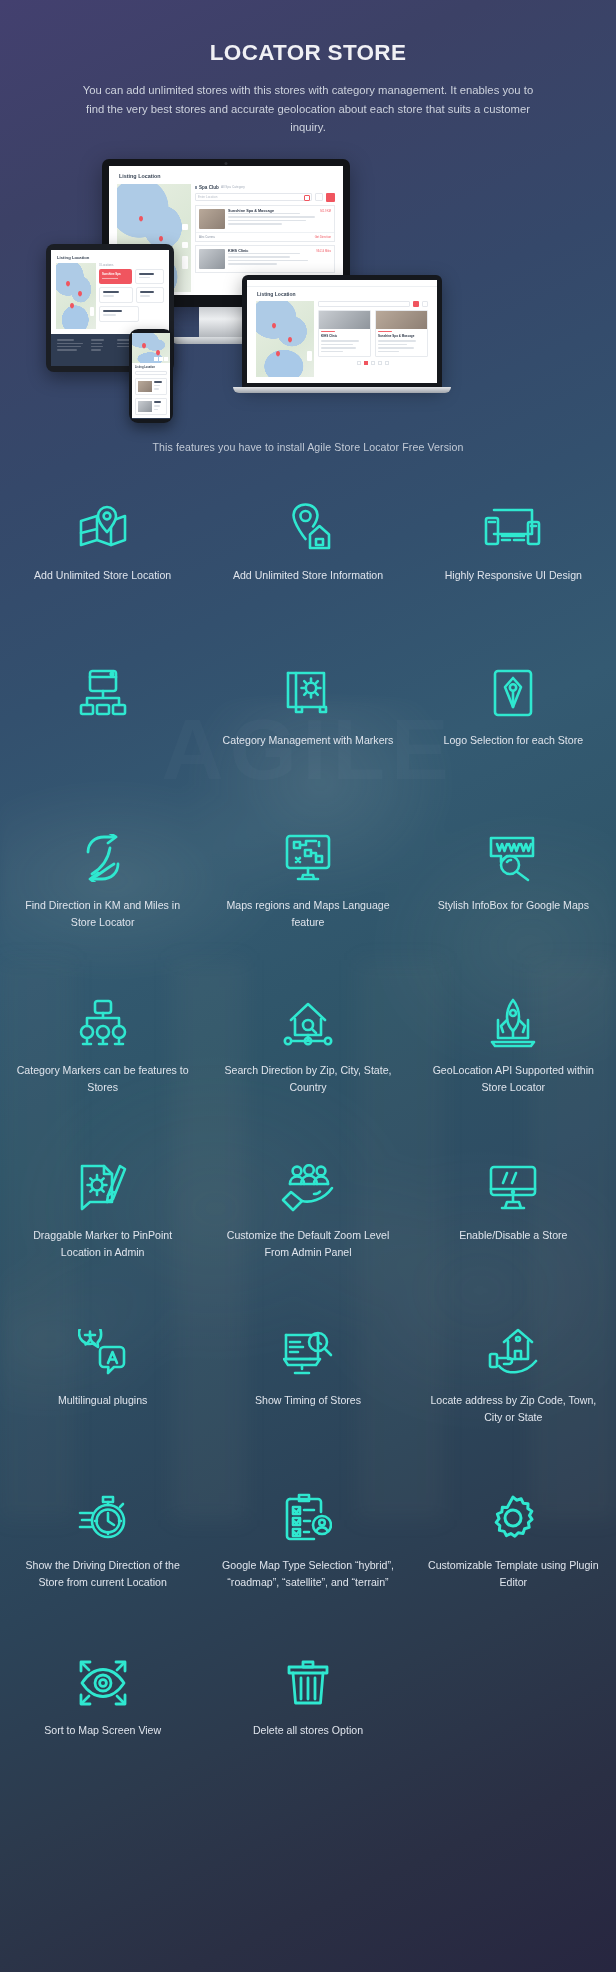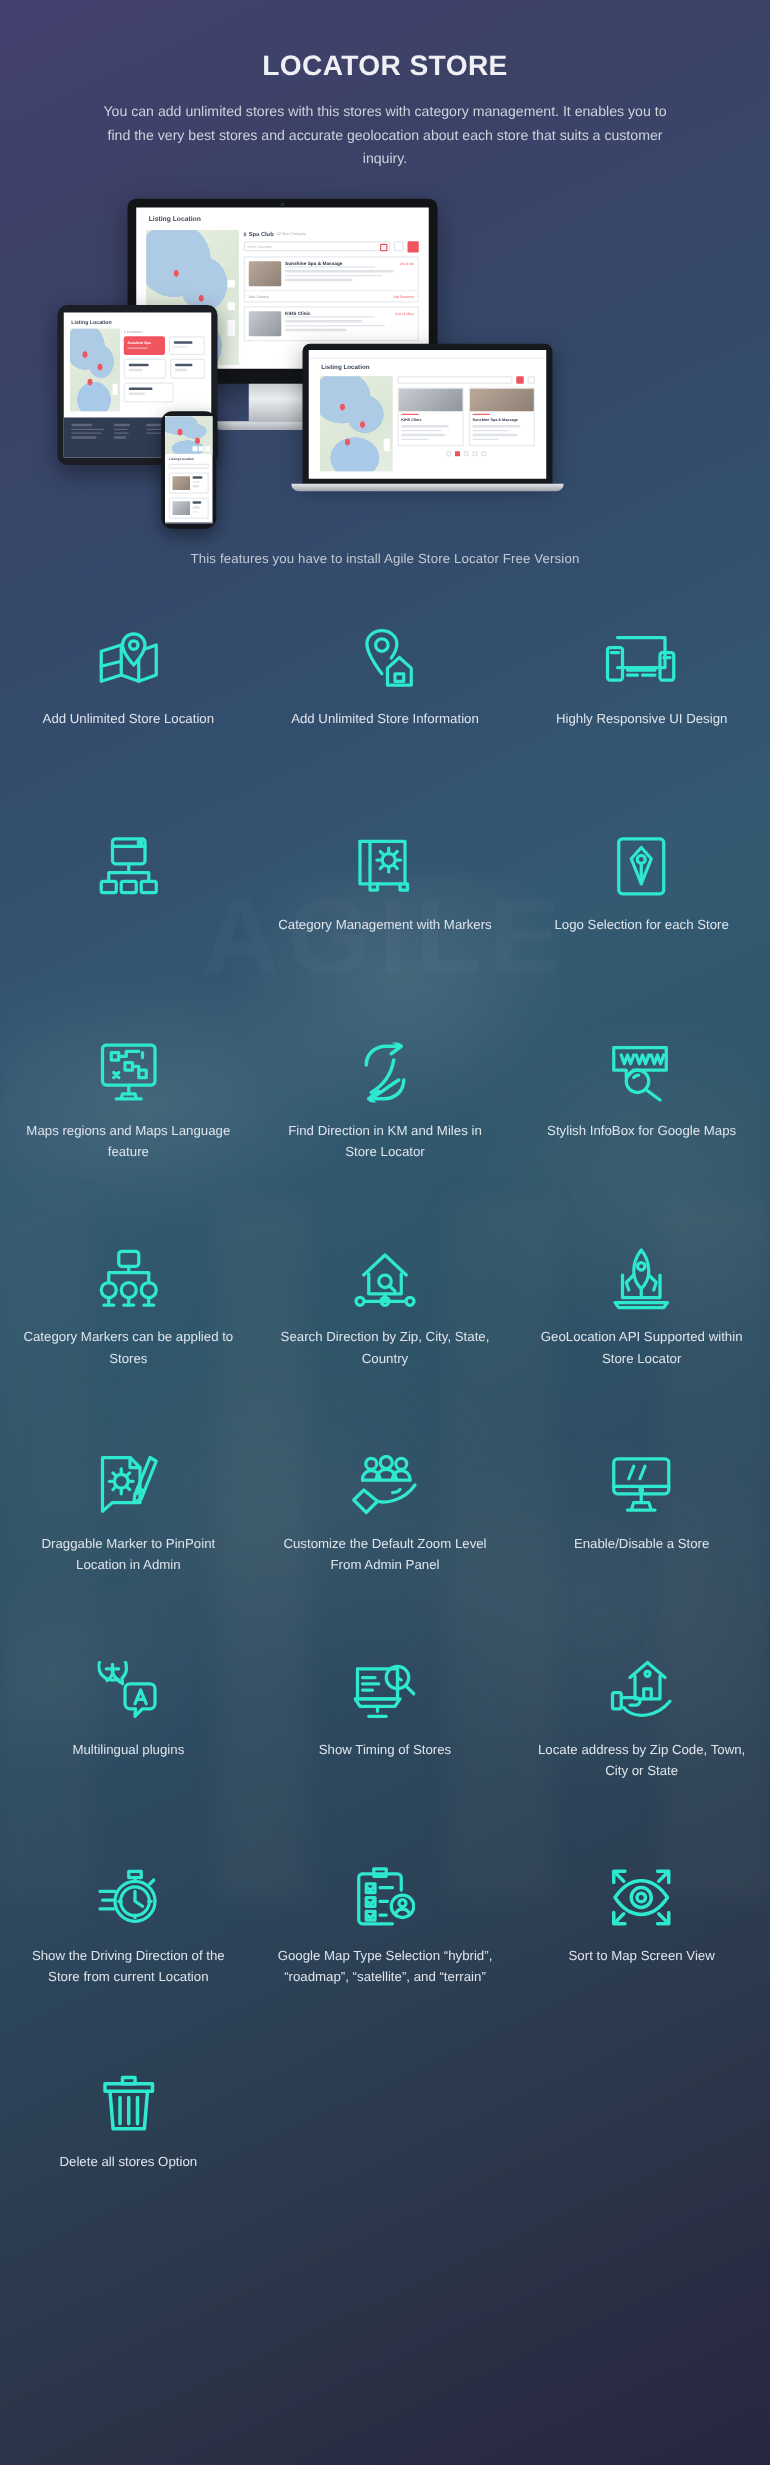--- a/index.html
+++ b/index.html
@@ -492,49 +492,49 @@
           <circle cx="21" cy="18.5" r="3.2"></circle>
           <path d="M21 22 L21 38"></path>
         </svg>
       </div>
       <div class="label">Logo Selection for each Store</div>
     </div>
 
 
     <div class="feature">
       <div class="icon">
+        <svg width="46" height="48" viewBox="0 0 46 48" fill="none" stroke="#2fe8d0" stroke-width="2.8" stroke-linecap="round" stroke-linejoin="round">
+          <path d="M8 18 C8 9 15 3 24 3 h10"></path>
+          <path d="M28 -2 L36 3 L28 9" transform="translate(0,0)"></path>
+          <path d="M38 30 C38 39 31 45 22 45 h-10"></path>
+          <path d="M18 39 L10 45 L18 51"></path>
+          <path d="M12 40 C22 34 28 26 30 14"></path>
+          <path d="M34 30 C24 36 18 42 12 44"></path>
+        </svg>
+      </div>
+      <div class="label">Find Direction in KM and Miles in Store Locator</div>
+    </div>
+
+    <div class="feature">
+      <div class="icon">
         <svg width="48" height="48" viewBox="0 0 48 48" fill="none" stroke="#2fe8d0" stroke-width="2.6" stroke-linecap="round" stroke-linejoin="round">
           <rect x="3" y="2" width="42" height="32" rx="3"></rect>
           <path d="M24 34 v7 M14 45 h20 M19 41 h10 l1 4 h-12 z"></path>
           <rect x="10" y="8" width="6" height="6"></rect>
           <rect x="21" y="16" width="6" height="6"></rect>
           <rect x="32" y="22" width="6" height="6"></rect>
           <path d="M16 11 h6 v-4 h10 M27 19 h5 v3 M35 8 v4"></path>
           <path d="M12 24 l4 4 M16 24 l-4 4"></path>
         </svg>
       </div>
       <div class="label">Maps regions and Maps Language feature</div>
     </div>
 
     <div class="feature">
       <div class="icon">
-        <svg width="46" height="48" viewBox="0 0 46 48" fill="none" stroke="#2fe8d0" stroke-width="2.8" stroke-linecap="round" stroke-linejoin="round">
-          <path d="M8 18 C8 9 15 3 24 3 h10"></path>
-          <path d="M28 -2 L36 3 L28 9" transform="translate(0,0)"></path>
-          <path d="M38 30 C38 39 31 45 22 45 h-10"></path>
-          <path d="M18 39 L10 45 L18 51"></path>
-          <path d="M12 40 C22 34 28 26 30 14"></path>
-          <path d="M34 30 C24 36 18 42 12 44"></path>
-        </svg>
-      </div>
-      <div class="label">Find Direction in KM and Miles in Store Locator</div>
-    </div>
-
-    <div class="feature">
-      <div class="icon">
         <svg width="50" height="48" viewBox="0 0 50 48" fill="none" stroke="#2fe8d0" stroke-width="2.6" stroke-linecap="round" stroke-linejoin="round">
           <path d="M3 4 h42 v18 h-26 l-6 6 v-6 H3 z"></path>
           <path d="M9 10 l2.5 7 2.5-7 2.5 7 2.5-7 M21 10 l2.5 7 2.5-7 2.5 7 2.5-7 M33 10 l2.5 7 2.5-7 2.5 7 2.5-7"></path>
           <circle cx="22" cy="31" r="9"></circle>
           <path d="M28.5 37.5 L40 46"></path>
           <path d="M19 28 a5 5 0 0 1 4 -2"></path>
         </svg>
       </div>
       <div class="label">Stylish InfoBox for Google Maps</div>
     </div>
@@ -543,21 +543,21 @@
       <div class="icon">
         <svg width="50" height="48" viewBox="0 0 50 48" fill="none" stroke="#2fe8d0" stroke-width="2.6" stroke-linecap="round" stroke-linejoin="round">
           <rect x="17" y="2" width="16" height="12" rx="2.5"></rect>
           <path d="M25 14 v5 M9 27 v-8 h32 v8"></path>
           <circle cx="9" cy="33" r="6"></circle>
           <circle cx="25" cy="33" r="6"></circle>
           <circle cx="41" cy="33" r="6"></circle>
           <path d="M9 39 v4 M25 39 v4 M41 39 v4 M5 45 h8 M21 45 h8 M37 45 h8"></path>
         </svg>
       </div>
-      <div class="label">Category Markers can be applied to Stores</div>
+      <div class="label">Category Markers can be features to Stores</div>
     </div>
 
     <div class="feature">
       <div class="icon">
         <svg width="50" height="48" viewBox="0 0 50 48" fill="none" stroke="#2fe8d0" stroke-width="2.6" stroke-linecap="round" stroke-linejoin="round">
           <path d="M8 21 L25 5 L42 21"></path>
           <path d="M12 20 v16 h26 V20"></path>
           <circle cx="25" cy="26" r="5"></circle>
           <path d="M28.6 29.6 L33 34"></path>
           <path d="M25 36 v5"></path>
@@ -702,20 +702,29 @@
             <path d="M10.5 39.5 l2 2 l3 -4"></path>
           <path d="M20 17 h10 M20 28 h6 M20 39 h5"></path>
           <circle cx="38" cy="32" r="9"></circle>
           <circle cx="38" cy="29.5" r="2.8"></circle>
           <path d="M32.5 38 a6 6 0 0 1 11 0"></path>
         </svg>
       </div>
       <div class="label">Google Map Type Selection “hybrid”, “roadmap”, “satellite”, and “terrain”</div>
     </div>
 
+    <div class="feature">
+      <div class="icon">
+        <svg width="48" height="48" viewBox="0 0 48 48" fill="none" stroke="#2fe8d0" stroke-width="3" stroke-linecap="round" stroke-linejoin="round">
+          <path d="M24 3 l3.6 3.2 4.6 -1.4 2 4.4 4.8 .6 -.2 4.8 4 2.6 -2.4 4.2 2.6 4 -3.6 3.2 .8 4.8 -4.6 1.4 -1.6 4.6 -4.8 -.6 -3.4 3.4 -4 -2.6 -4.4 2 -2.2 -4.2 -4.8 -1 .4 -4.8 -3.6 -3.2 2.8 -3.8 -1.6 -4.6 4.4 -2 .6 -4.8 4.8 .4 z"></path>
+          <circle cx="24" cy="24" r="8"></circle>
+        </svg>
+      </div>
+      <div class="label">Customizable Template using Plugin Editor</div>
+    </div>
 
     <div class="feature">
       <div class="icon">
         <svg width="50" height="48" viewBox="0 0 50 48" fill="none" stroke="#2fe8d0" stroke-width="2.8" stroke-linecap="round" stroke-linejoin="round">
           <path d="M4 24 c6 -9 13 -13.5 21 -13.5 S40 15 46 24 c-6 9 -13 13.5 -21 13.5 S10 33 4 24 z"></path>
           <circle cx="25" cy="24" r="8"></circle>
           <circle cx="25" cy="24" r="3.4"></circle>
           <path d="M3 12 V3 h9 M47 12 V3 h-9 M3 36 v9 h9 M47 36 v9 h-9"></path>
           <path d="M4 4 L11 11 M46 4 L39 11 M4 44 L11 37 M46 44 L39 37"></path>
         </svg>

